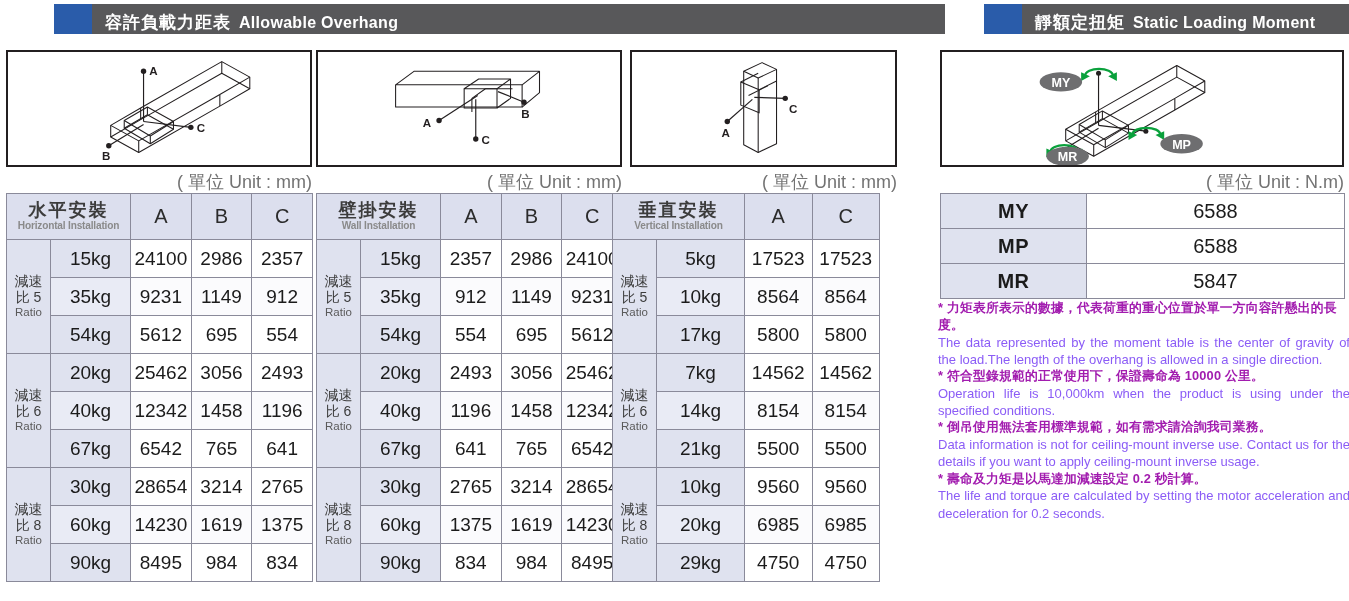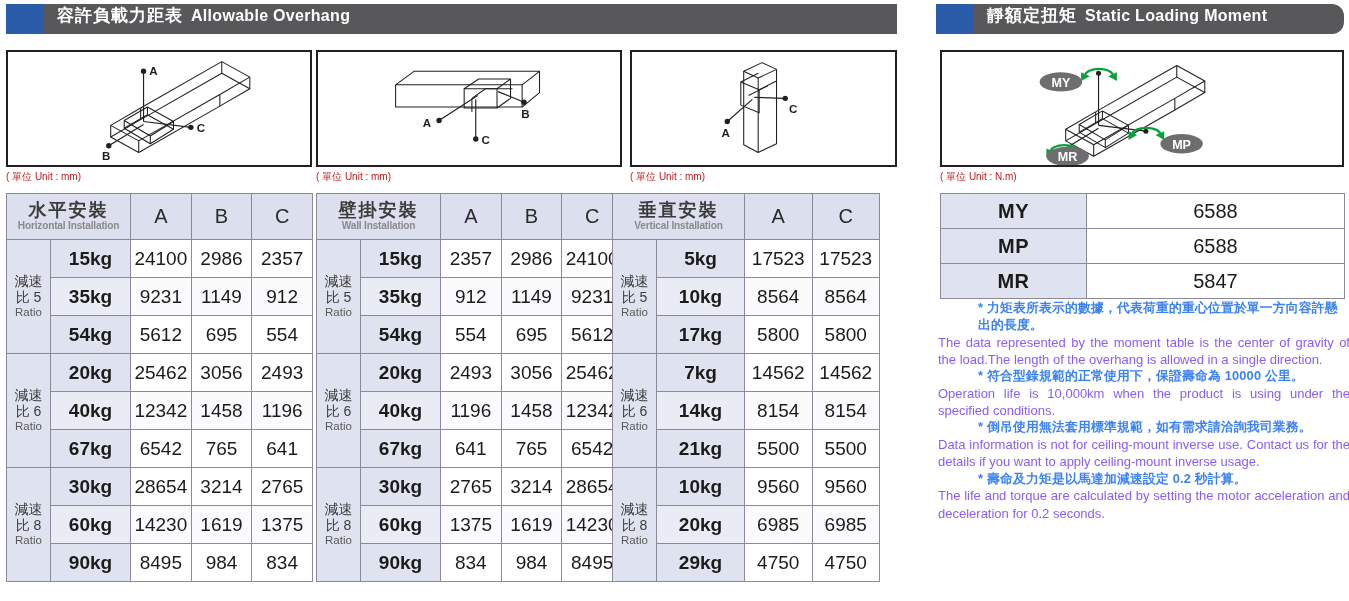--- a/index.html
+++ b/index.html
@@ -11,21 +11,22 @@
     overflow: hidden;
   }
   .page { position: relative; width: 1349px; height: 601px; }
 
   
   .sec-header {
     position: absolute;
     height: 30px;
     background: #58585a;
     display: flex;
-    align-items: flex-start;
+    align-items: flex-end;
+    margin-left: 48px;
   }
   .sec-accent {
     width: 38px; height: 30px;
     background: #2a5caa;
     flex: 0 0 auto;
   }
   .sec-titles {
     display: flex;
     align-items: baseline;
     padding-left: 13px;
@@ -48,23 +49,23 @@
   
   .diagram-box {
     position: absolute;
     border: 2.5px solid #231f20;
     background: #ffffff;
   }
   .diagram-box svg { display: block; width: 100%; height: 100%; }
 
   .unit-label {
     position: absolute;
-    font-size: 10px;
-    color: #b91c1c;
-    text-align: left;
+    font-size: 18px;
+    color: #737373;
+    text-align: right;
     white-space: nowrap;
   }
 
   
   .ov-table {
     position: absolute;
     border-collapse: collapse;
     table-layout: fixed;
     border-top: 1.6px solid #6b6b6b;
     border-bottom: 1.6px solid #6b6b6b;
@@ -110,21 +111,21 @@
     line-height: 1.12;
     font-size: 14px;
     color: #3c3c3c;
     width: 44px;
   }
   .ratio-cell .rc1 { display:block; font-size: 14px; letter-spacing:0; }
   .ratio-cell .rc2 { display:block; font-size: 14px; }
   .ratio-cell .rc3 { display:block; font-size: 11.5px; color:#5a5a5a; }
   .ov-table .kg-cell {
     background: #dfe2ef;
-    font-weight: bold;
+    font-weight: normal;
     font-size: 19px;
     color: #1b1b1b;
   }
   .ov-table .kg-cell.alt { background: #e9ebf5; }
   .ov-table .val-cell { background: #ffffff; font-weight: normal; }
   .ov-table .val-cell.alt { background: #fbfbfd; }
   .ov-table tr.group-start td { border-top: 1.4px solid #6b6b6b; }
 
   
   .mo-table {
@@ -150,25 +151,24 @@
   .mo-table .val { background: #ffffff; margin-top: 44px; }
 
   
   .notes {
     position: absolute;
     width: 412px;
     font-size: 12.6px;
     line-height: 1.32;
   }
   .note-cn {
-    color: #3b82f6;
+    color: #a21caf;
     font-weight: bold;
     font-size: 12.8px;
     letter-spacing: 0.2px;
-    margin-left: 40px;
   }
   .note-en {
     color: #8b5cf6;
     font-size: 13px;
     text-align: justify;
   }
 </style>
 </head>
 <body>
 

